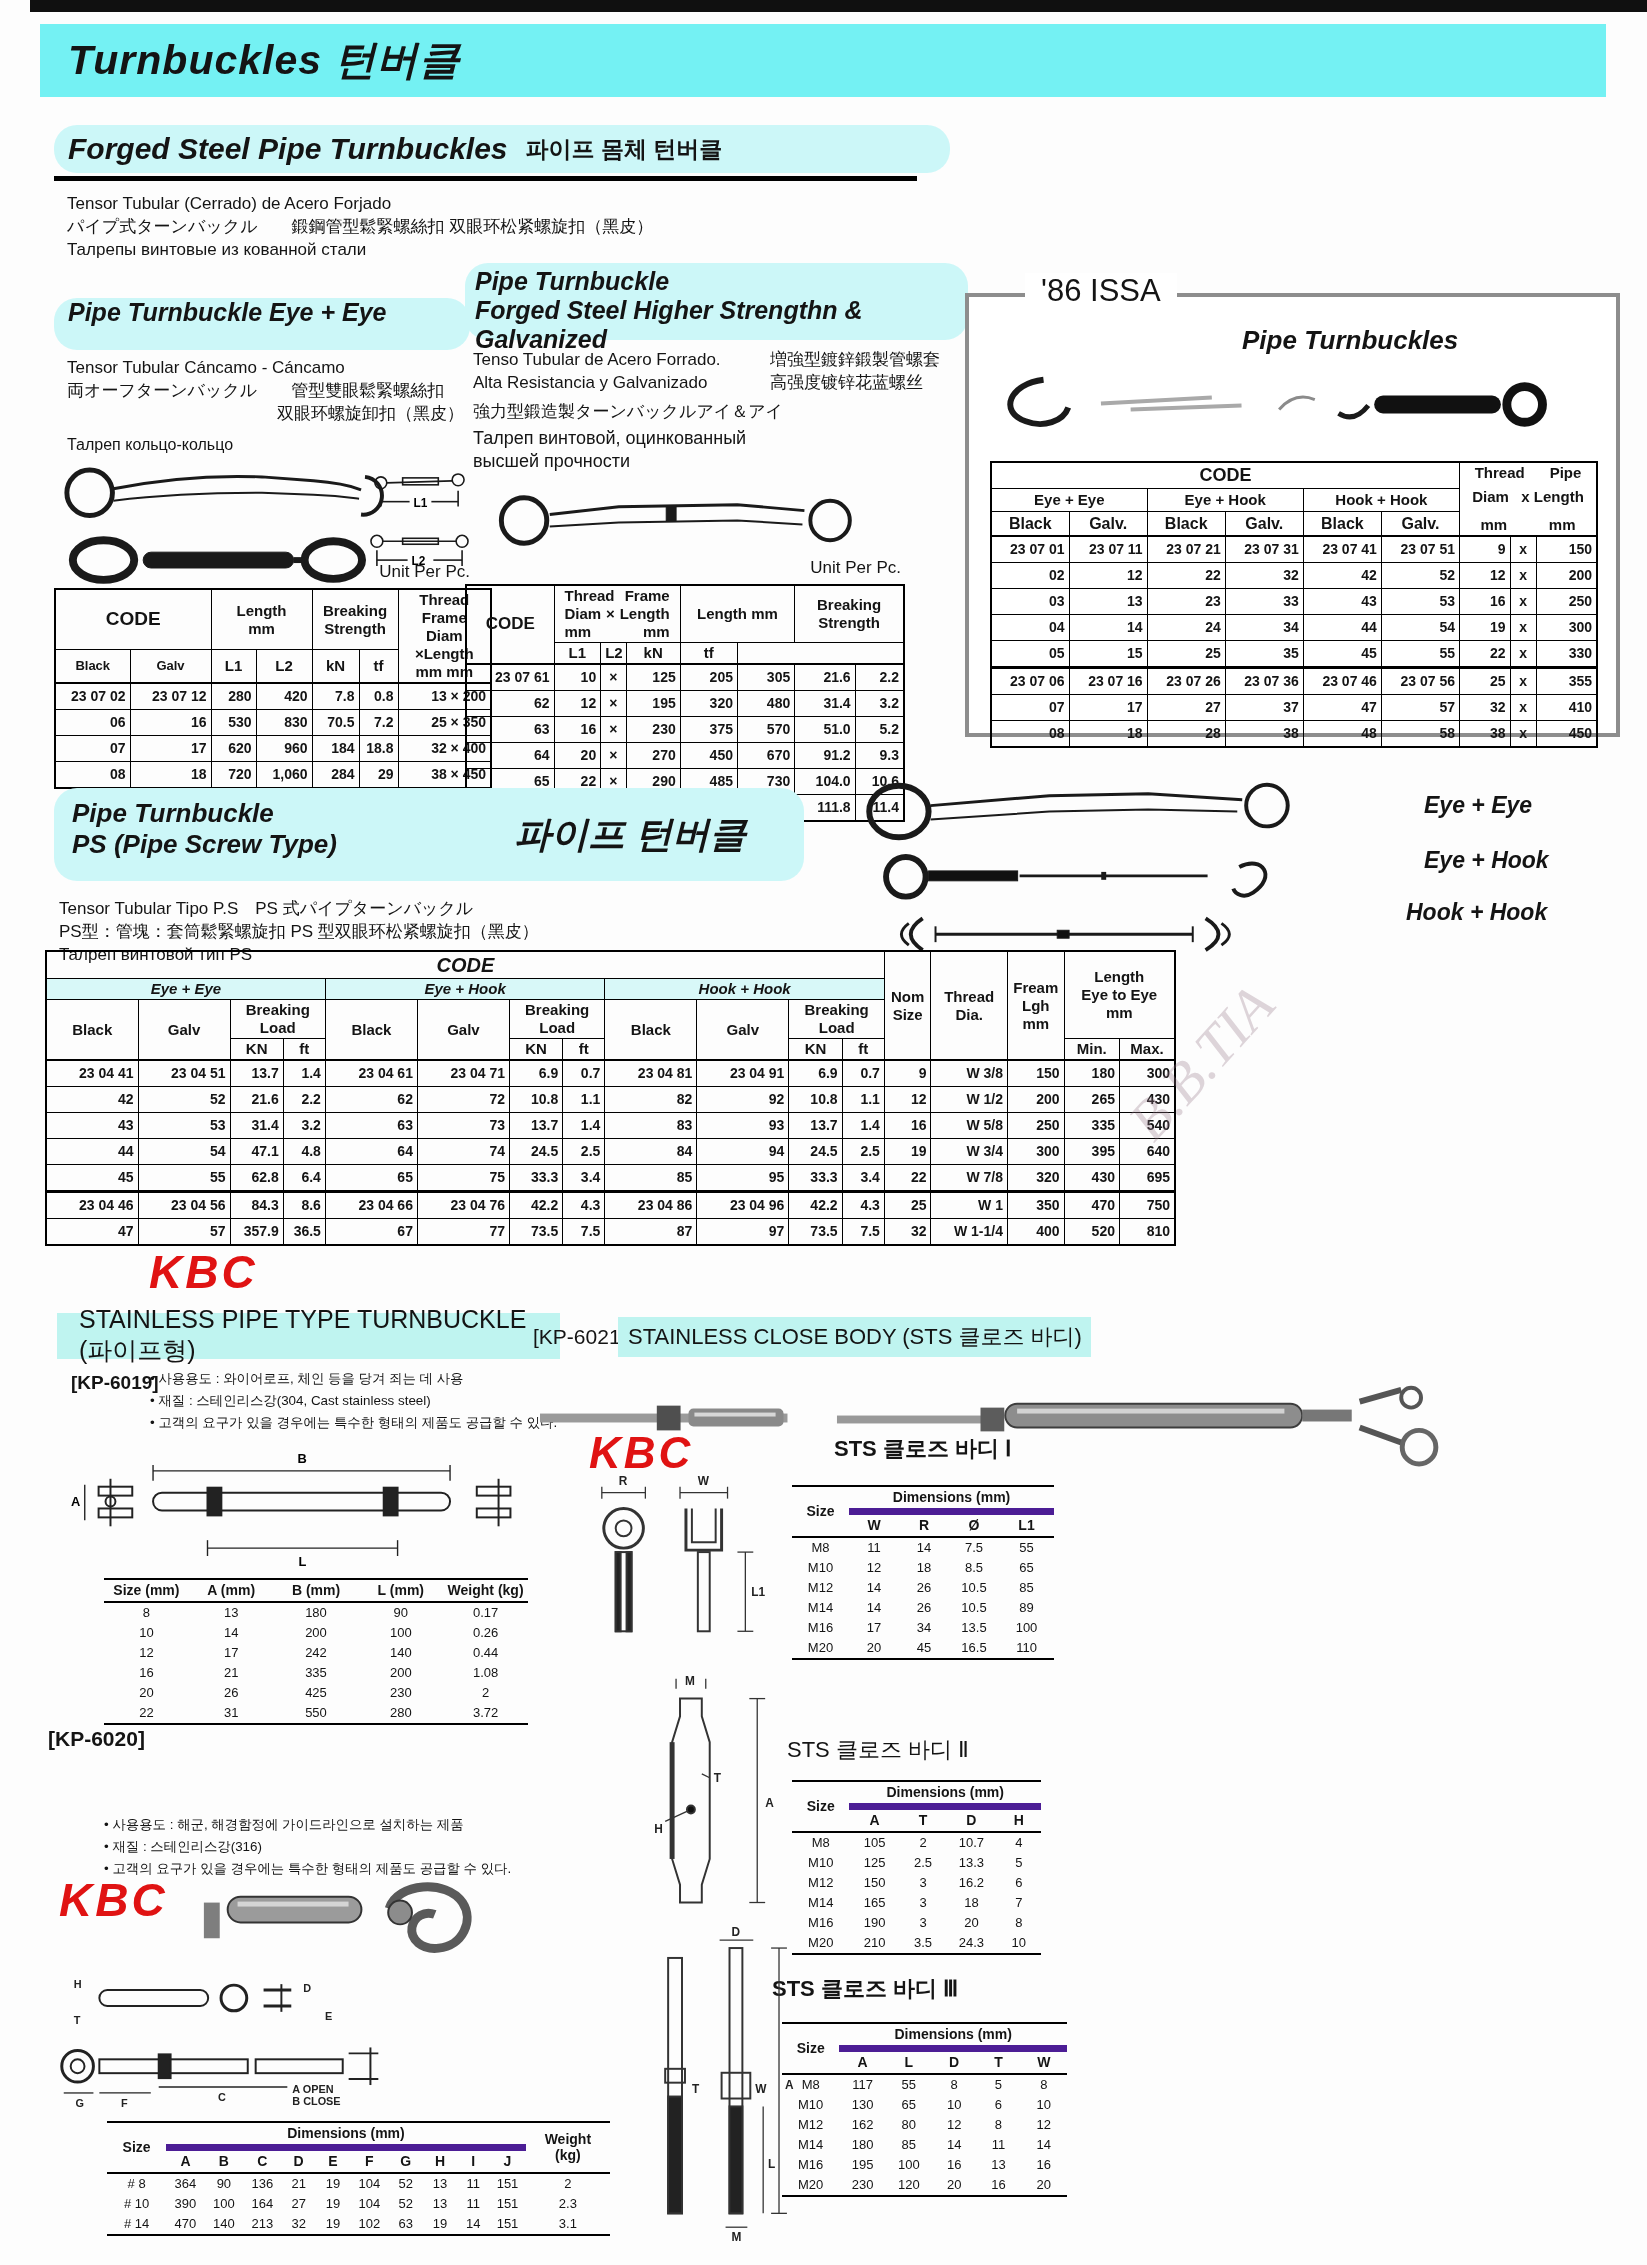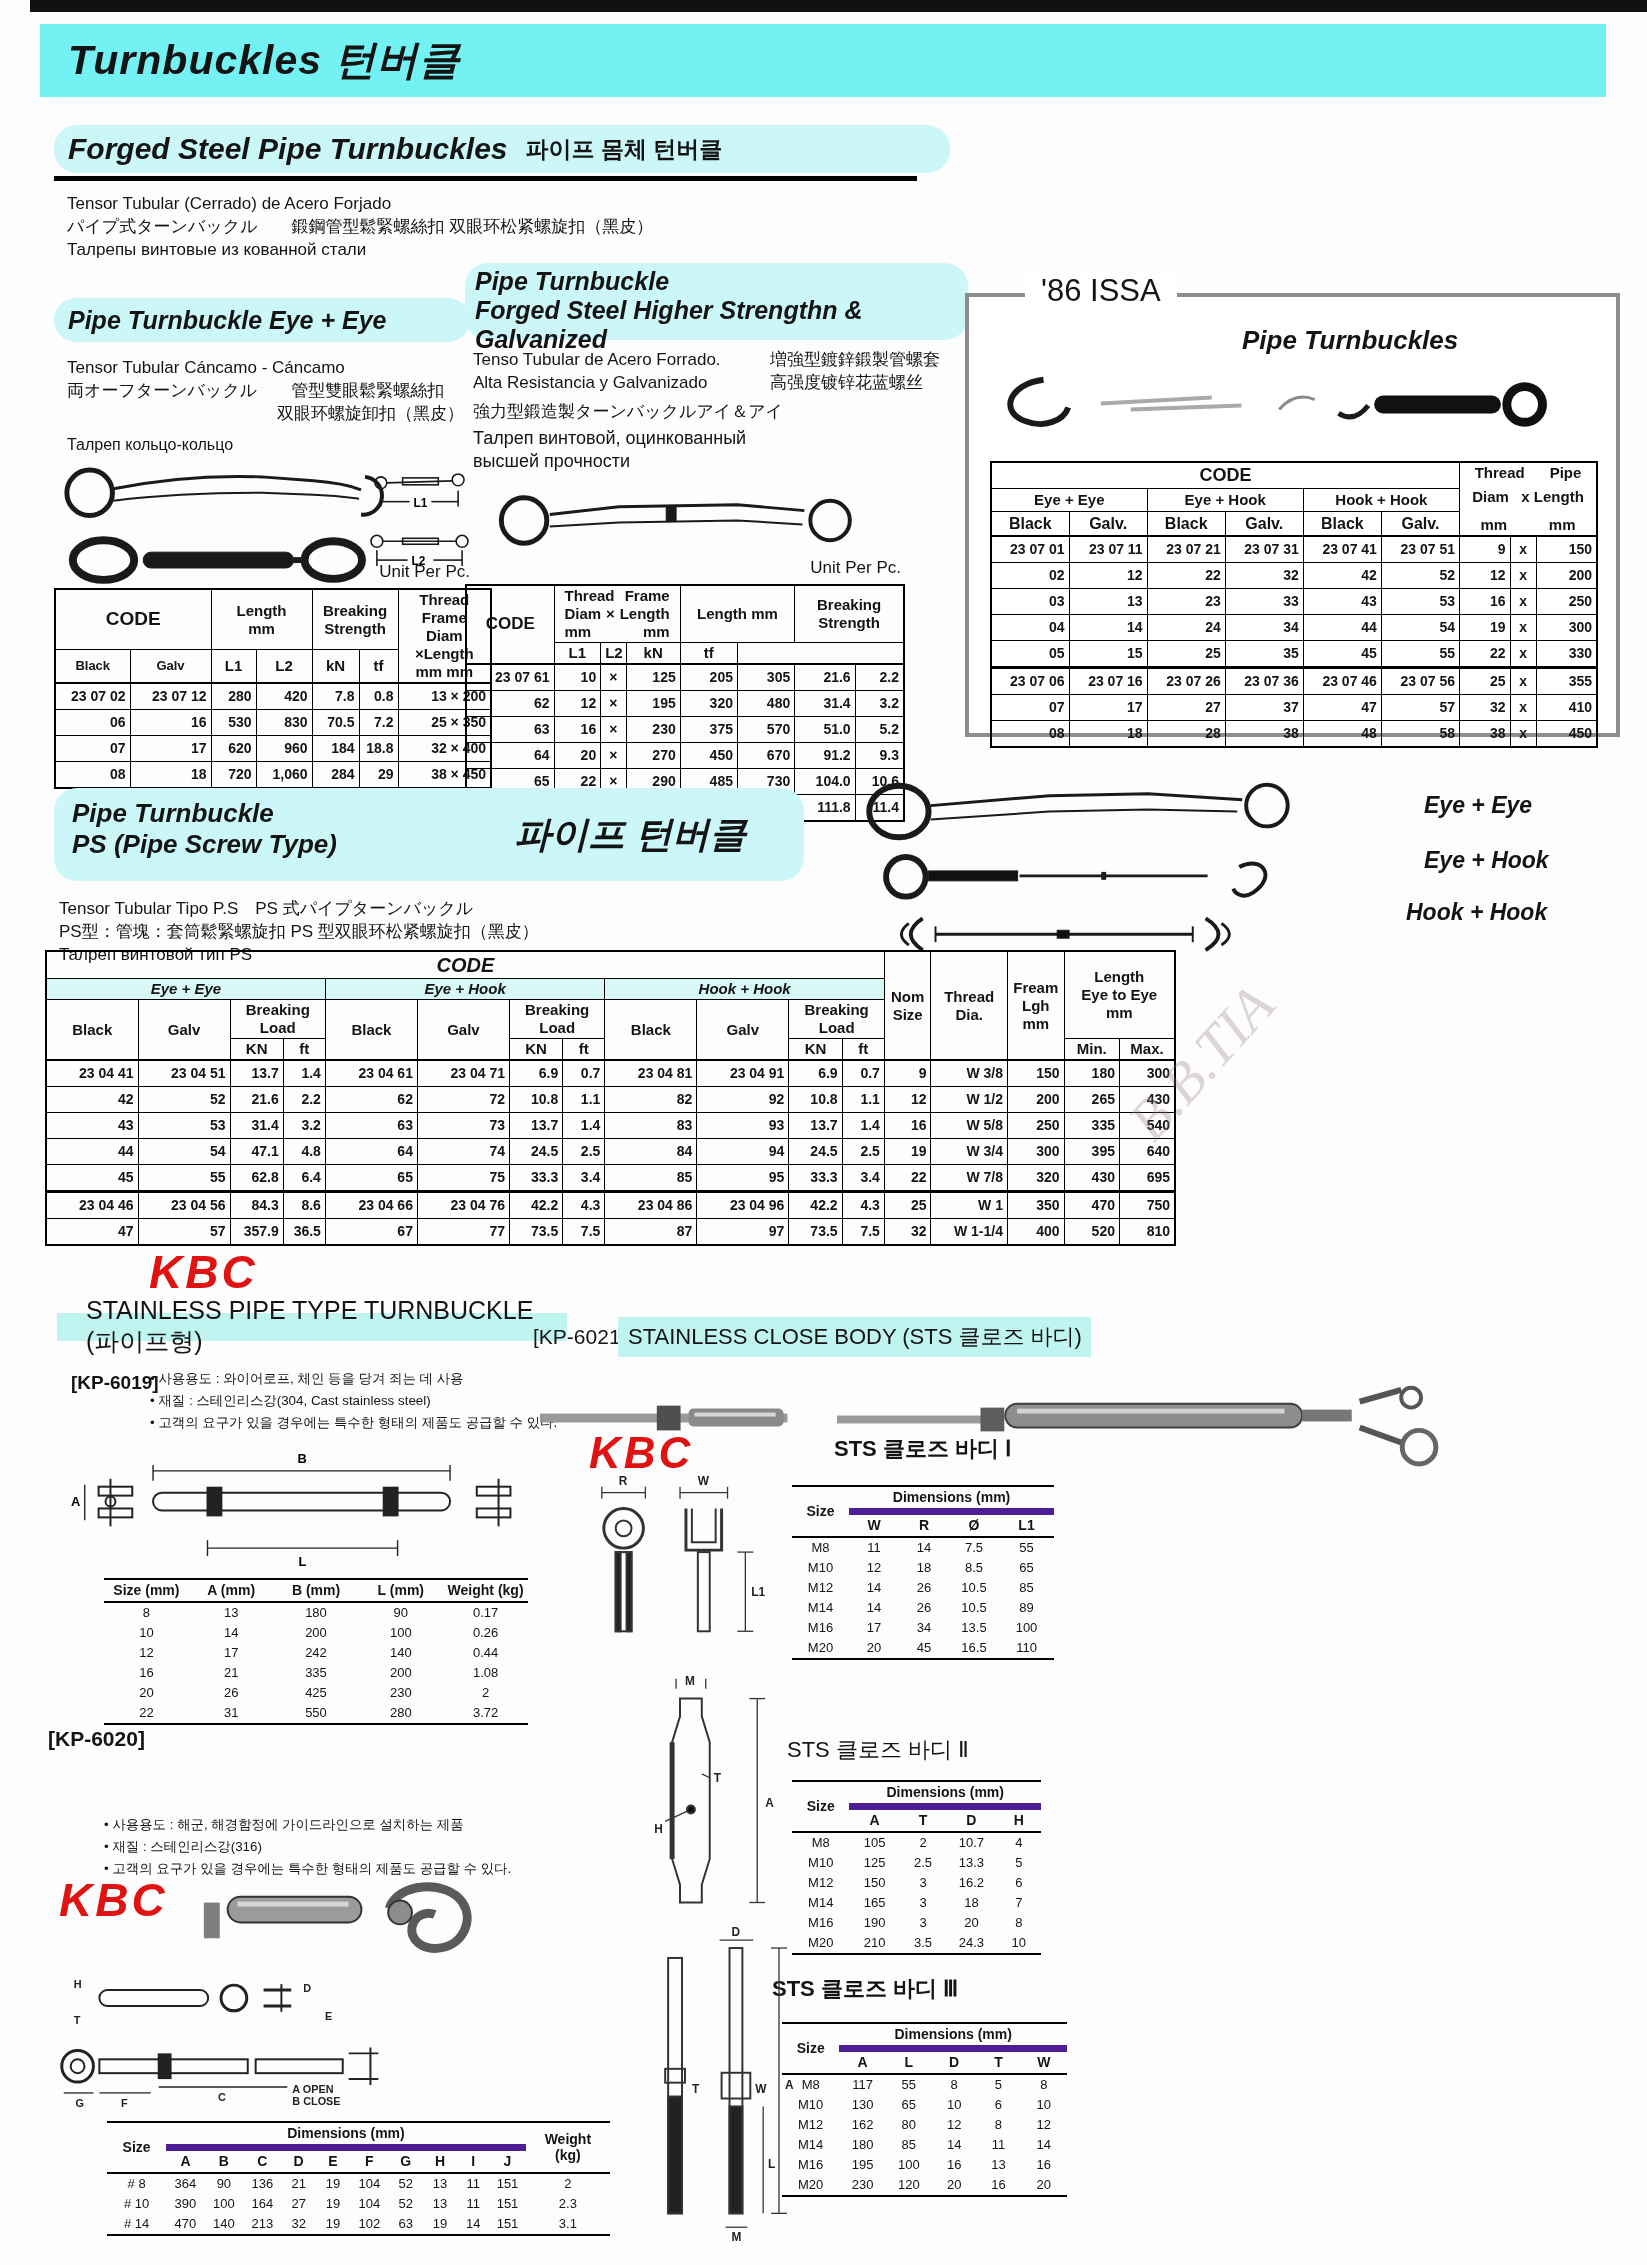--- a/index.html
+++ b/index.html
@@ -52,21 +52,21 @@
   <span style="font-size:23px;font-weight:bold;margin-left:18px;">파이프 몸체 턴버클</span>
 </div>
 <div class="abs" style="left:54px;top:176px;width:863px;height:5px;background:#000;"></div>
 
 <div class="abs" style="left:67px;top:192px;">
   <div class="desc">Tensor Tubular (Cerrado) de Acero Forjado</div>
   <div class="desc">パイプ式ターンバックル　　鍛鋼管型鬆緊螺絲扣  双眼环松紧螺旋扣（黑皮）</div>
   <div class="desc">Талрепы винтовые из кованной стали</div>
 </div>
 
-<div class="abs lcyan" style="left:54px;top:298px;width:416px;height:44px;display:flex;align-items:center;">
+<div class="abs lcyan" style="left:54px;top:298px;width:416px;height:52px;display:flex;align-items:flex-start;">
   <span class="hitl" style="font-size:25px;margin-left:14px;">Pipe Turnbuckle  Eye + Eye</span>
 </div>
 <div class="abs" style="left:67px;top:356px;">
   <div class="desc">Tensor Tubular Cáncamo - Cáncamo</div>
   <div class="desc">両オーフターンバックル　　管型雙眼鬆緊螺絲扣</div>
   <div class="desc" style="padding-left:210px;">双眼环螺旋卸扣（黑皮）</div>
   <div class="desc" style="font-size:16px;margin-top:8px;">Талреп кольцо-кольцо</div>
 </div>
 
 <svg class="abs" style="left:54px;top:447px;" width="416" height="141" viewBox="0 0 420 142">
@@ -709,21 +709,21 @@
             <td>810</td>
           </tr>
         </tbody>
 </table>
 </div>
 
 <div class="abs" style="left:1109px;top:1030px;font-size:57px;font-family:'Liberation Serif',serif;
             color:rgba(150,120,135,0.30);transform:rotate(-48deg);font-style:italic;">B.B.TIA</div>
 
 <div class="abs hitl red" style="left:149px;top:1245px;font-size:46px;letter-spacing:3px;">KBC</div>
-<div class="abs kcyan" style="left:57px;top:1313px;width:503px;height:28px;display:flex;align-items:center;padding-left:7px;">
+<div class="abs kcyan" style="left:57px;top:1313px;width:503px;height:46px;display:flex;align-items:center;">
   <span style="font-size:25px;margin-left:22px;">STAINLESS PIPE TYPE TURNBUCKLE (파이프형)</span>
 </div>
 <div class="abs" style="left:71px;top:1372px;font-size:19px;font-weight:bold;">[KP-6019]</div>
 <div class="abs" style="left:150px;top:1368px;">
   <div class="bullet">• 사용용도 : 와이어로프, 체인 등을 당겨 죄는 데 사용</div>
   <div class="bullet">• 재질 : 스테인리스강(304, Cast stainless steel)</div>
   <div class="bullet">• 고객의 요구가 있을 경우에는 특수한 형태의 제품도 공급할 수 있다.</div>
 </div>
 
 <svg class="abs" style="left:59px;top:1441px;" width="495" height="131" viewBox="0 0 500 132">

